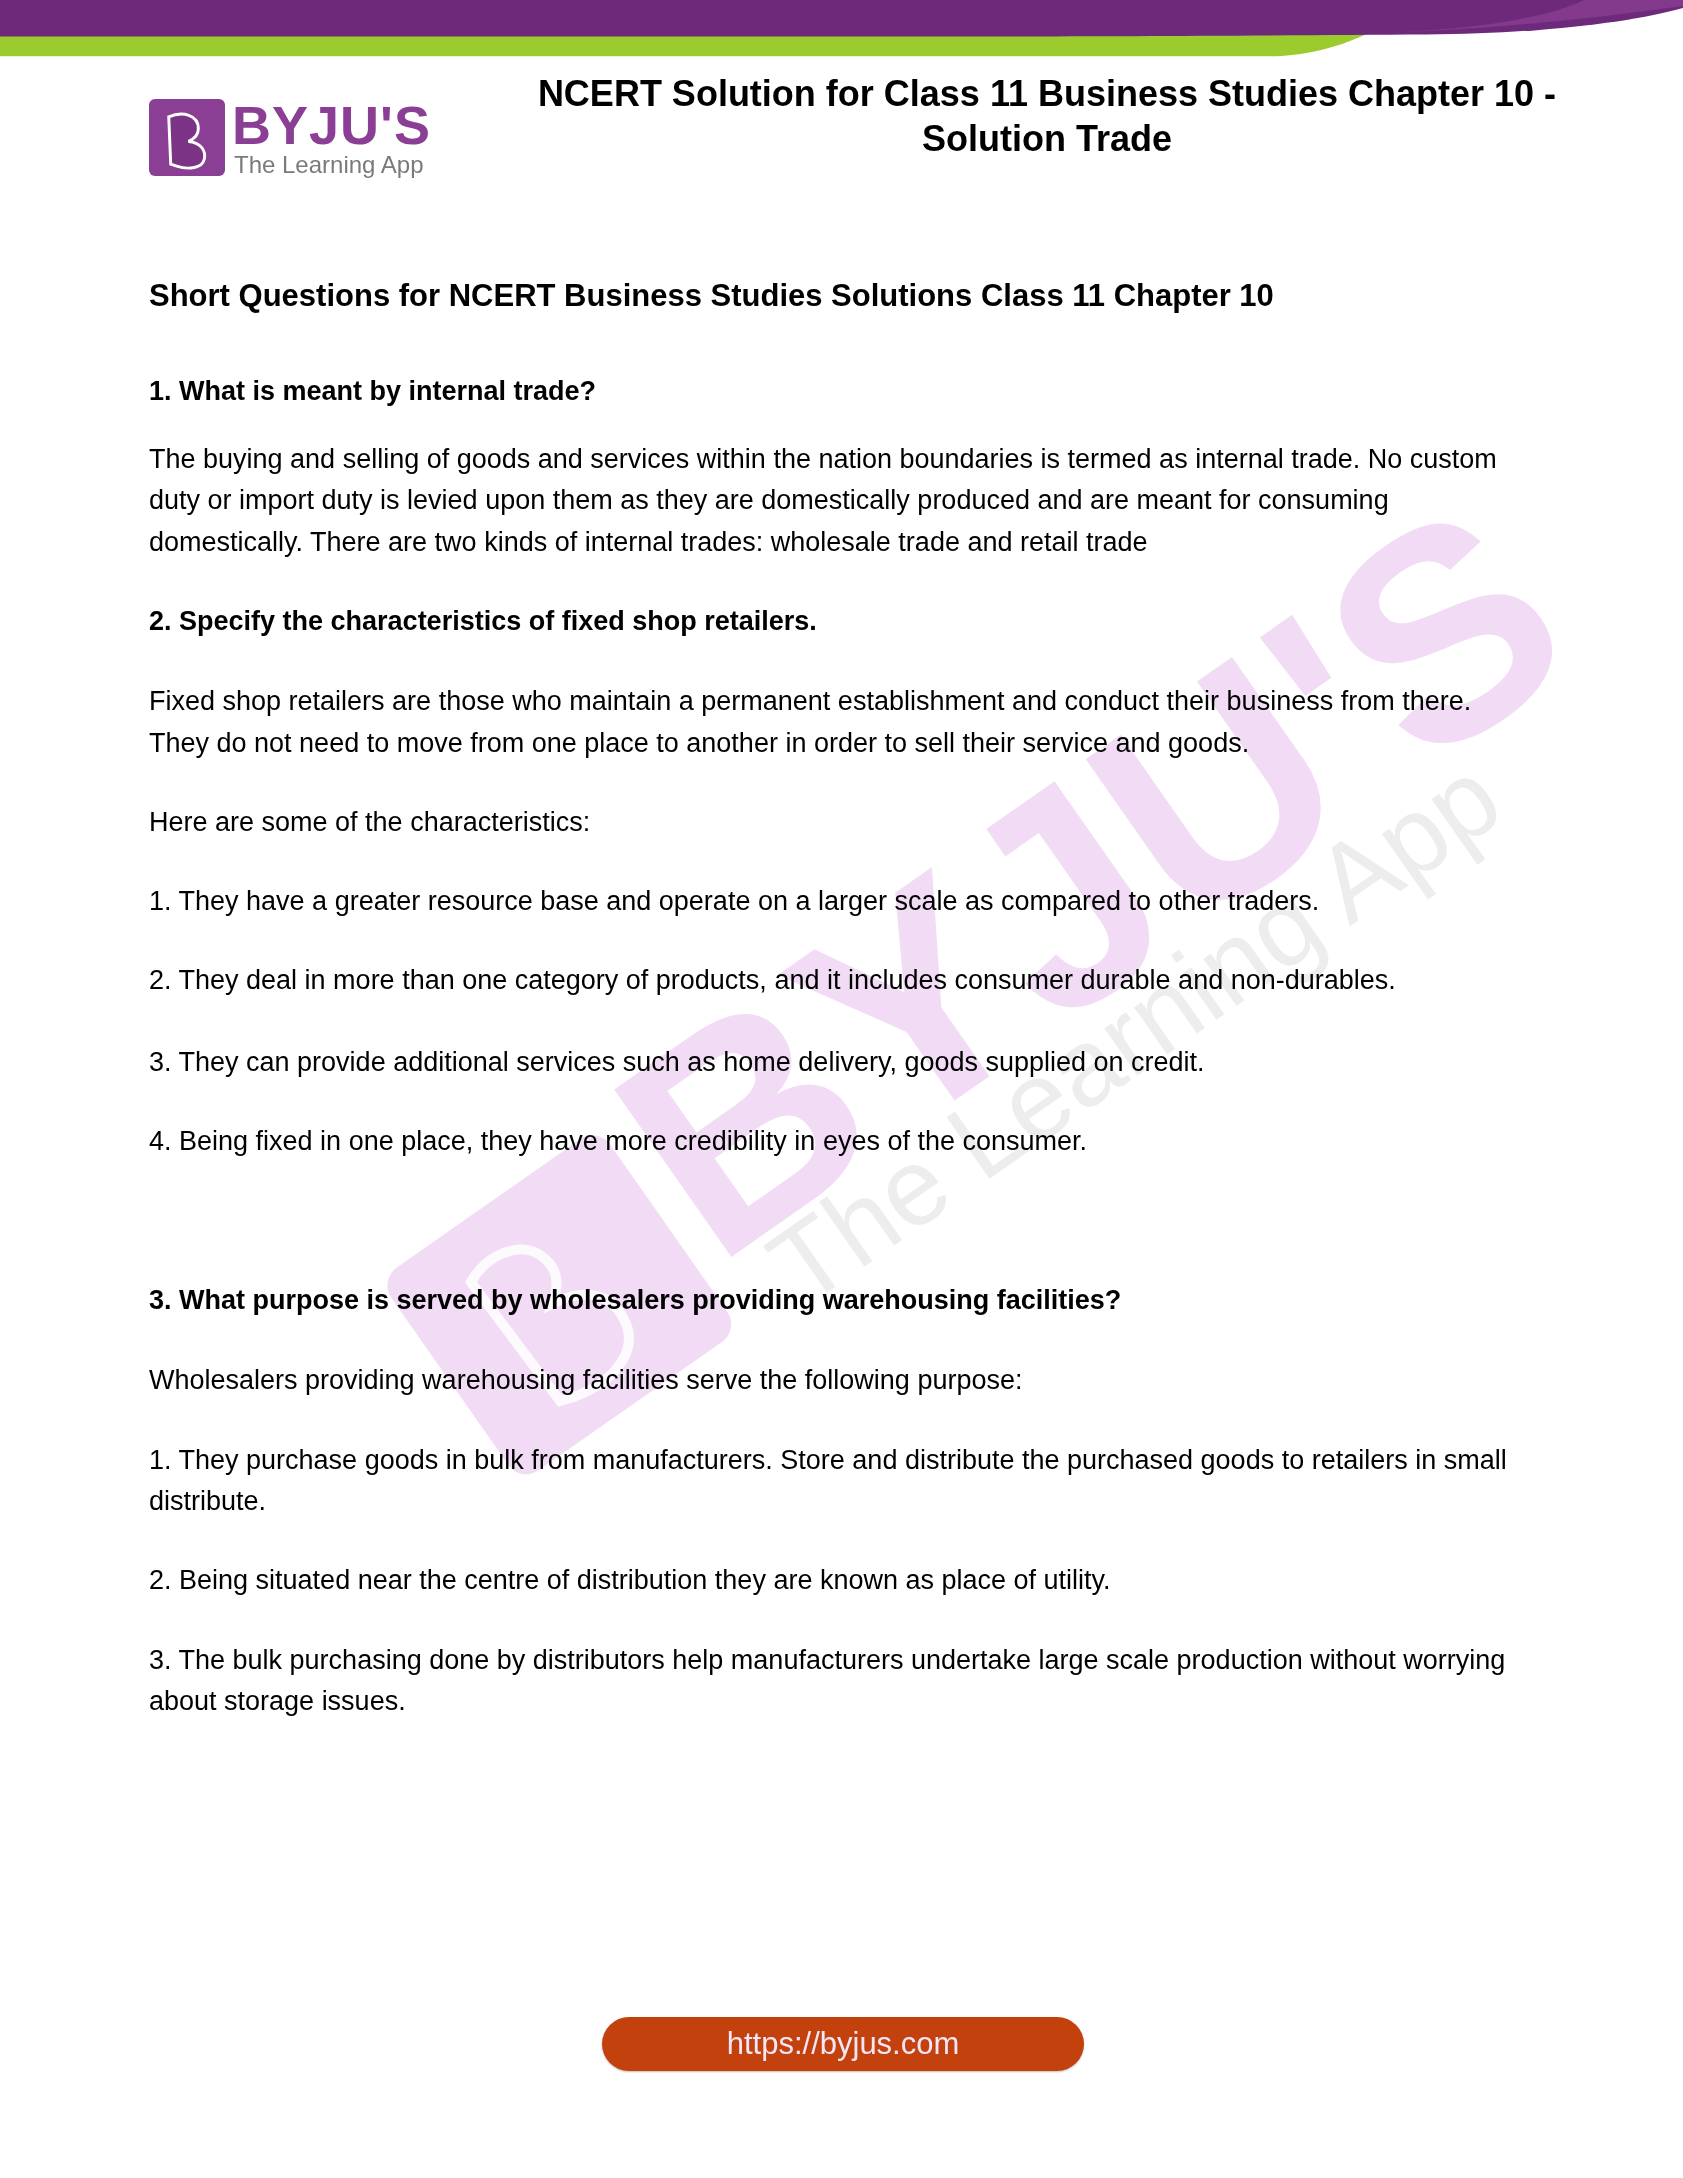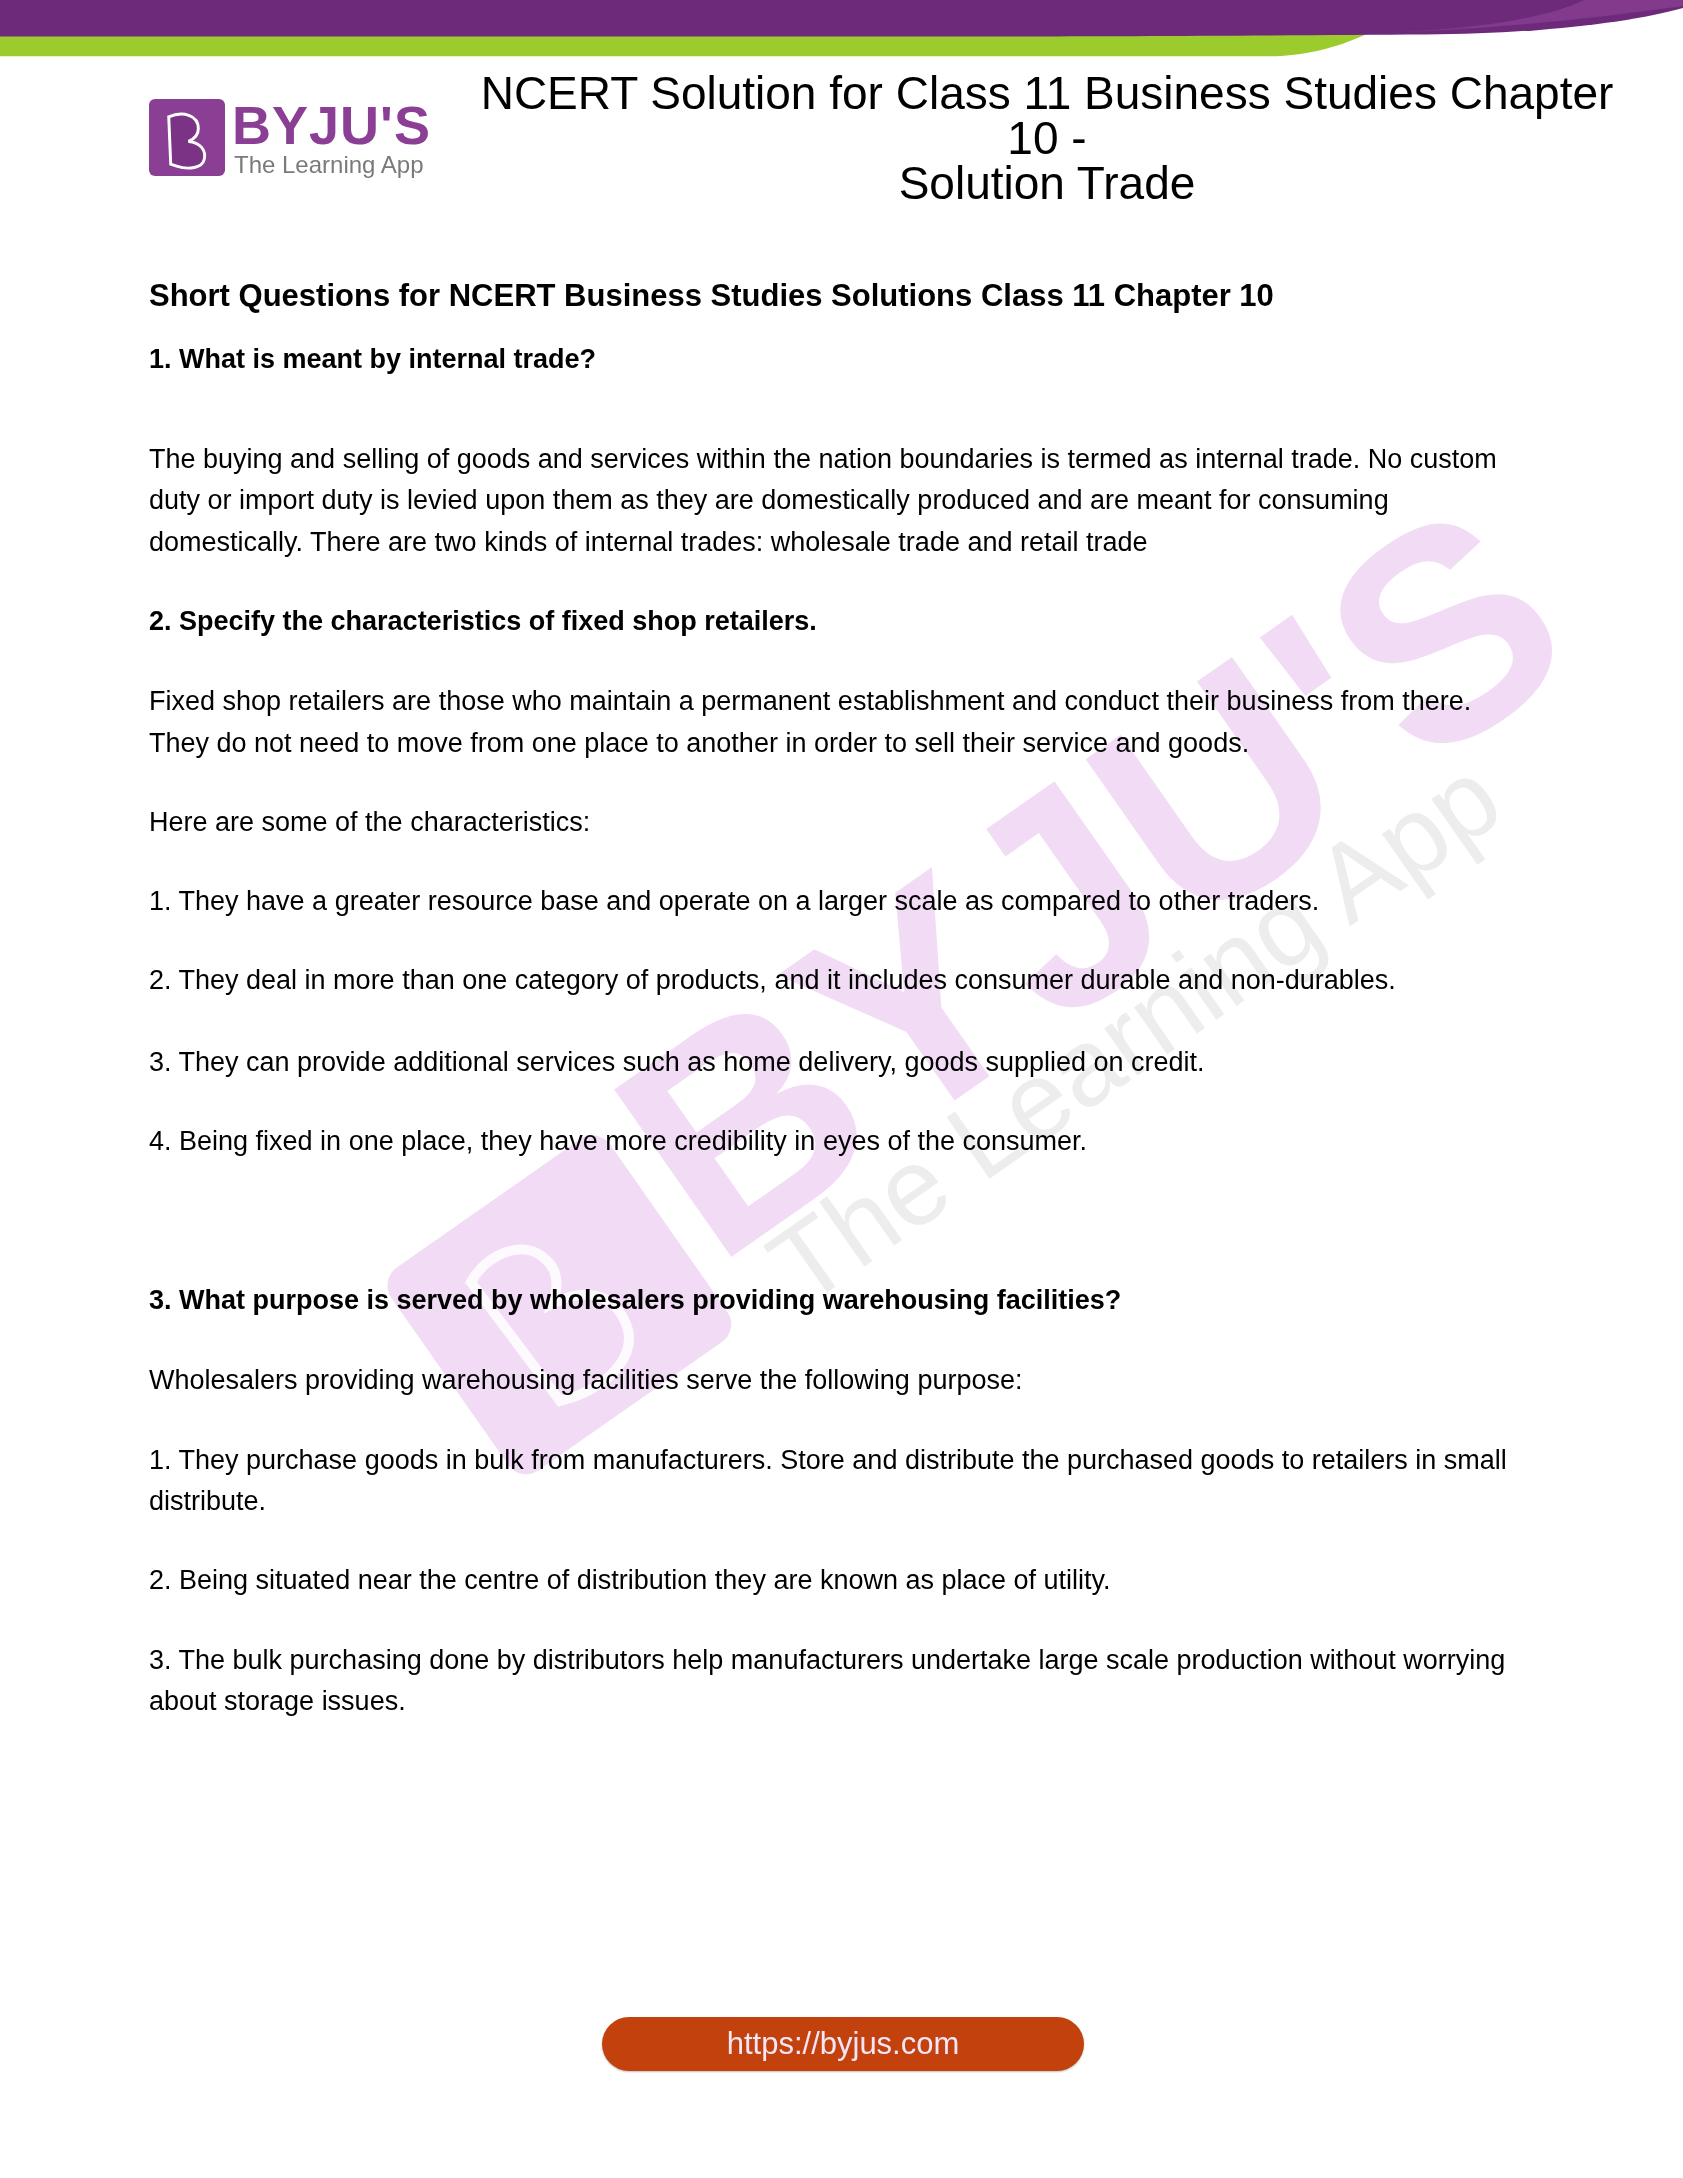--- a/index.html
+++ b/index.html
@@ -17,21 +17,21 @@
     }
     .logo-word {
       position: absolute; left: 232px; top: 96px; font-size: 54px; font-weight: bold;
       color: #8a3f95; letter-spacing: 1px; line-height: 59px;
     }
     .logo-tag {
       position: absolute; left: 234px; top: 151px; font-size: 24px; color: #7a7a7a; line-height: 28px;
     }
     .doc-title {
       position: absolute; left: 465px; top: 71px; width: 1164px; text-align: center;
-      font-size: 46px; font-weight: normal; line-height: 45px; margin: 0;
+      font-size: 36px; font-weight: bold; line-height: 45px; margin: 0;
     }
     .section-heading {
       position: absolute; left: 149px; top: 277px; margin: 0;
       font-size: 31px; font-weight: bold; line-height: 38px; white-space: nowrap; text-align: center;
     }
     .q { position: absolute; left: 149px; margin: 0; font-size: 27px; font-weight: bold; line-height: 42px; white-space: nowrap; }
     .p { position: absolute; left: 149px; width: 1406px; margin: 0; font-size: 27px; line-height: 42px; }
     .p.nowrap { white-space: nowrap; }
     .footer-pill {
       position: absolute; left: 602px; top: 2017px; width: 482px; height: 54px;
@@ -72,21 +72,21 @@
     <div class="logo-tag">The Learning App</div>
   </div>
 
   <h1 class="doc-title">
     <span>NCERT Solution for Class 11 Business Studies Chapter 10 -</span><br>
     <span>Solution Trade</span>
   </h1>
 
   <h2 class="section-heading">Short Questions for NCERT Business Studies Solutions Class 11 Chapter 10</h2>
 
-  <p class="q" style="top:338px">1. What is meant by internal trade?</p>
+  <p class="q" style="top:370px">1. What is meant by internal trade?</p>
   <p class="p nowrap" style="top:438px">The buying and selling of goods and services within the nation boundaries is termed as internal trade. No custom</p>
   <p class="p nowrap" style="top:521px">domestically. There are two kinds of internal trades: wholesale trade and retail trade</p>
   <p class="p nowrap" style="top:479px">duty or import duty is levied upon them as they are domestically produced and are meant for consuming</p>
 
   <p class="q" style="top:600px">2. Specify the characteristics of fixed shop retailers.</p>
   <p class="p nowrap" style="top:680px">Fixed shop retailers are those who maintain a permanent establishment and conduct their business from there.</p>
   <p class="p nowrap" style="top:722px">They do not need to move from one place to another in order to sell their service and goods.</p>
   <p class="p nowrap" style="top:801px">Here are some of the characteristics:</p>
   <p class="p nowrap" style="top:880px">1. They have a greater resource base and operate on a larger scale as compared to other traders.</p>
   <p class="p nowrap" style="top:959px">2. They deal in more than one category of products, and it includes consumer durable and non-durables.</p>

